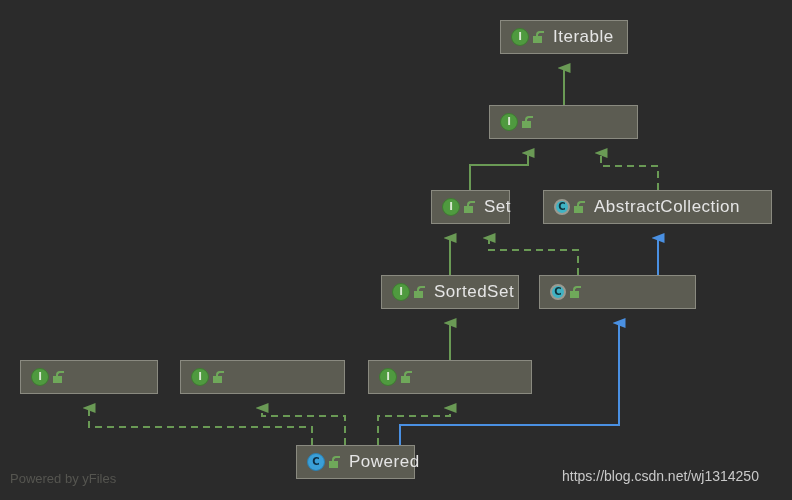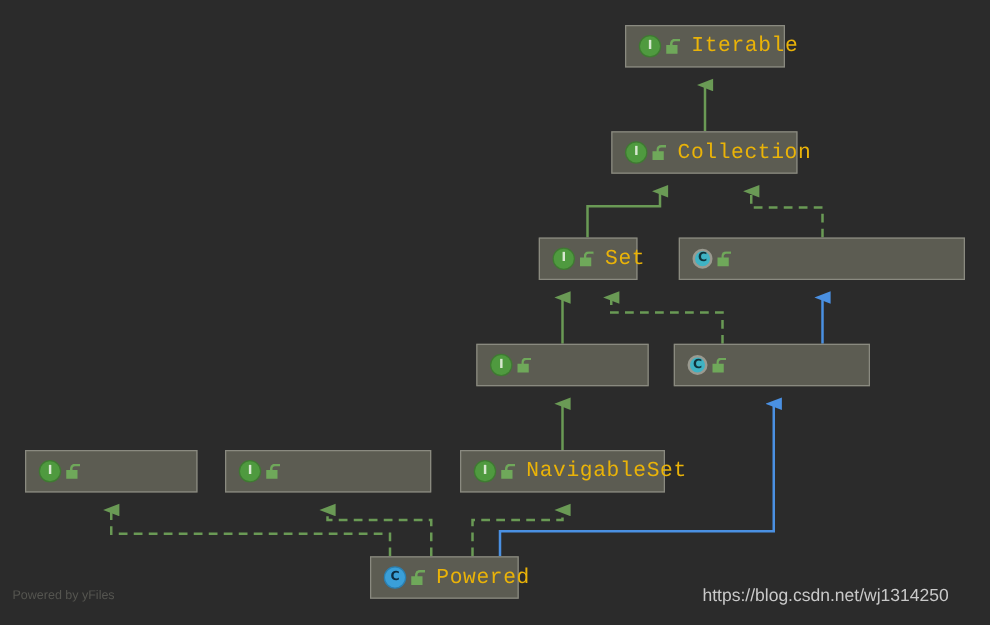--- a/index.html
+++ b/index.html
@@ -27,24 +27,24 @@
     box-sizing: border-box;
     background: #5c5c52;
     border: 1px solid #8a8a80;
     display: flex;
     align-items: center;
     padding: 0 10px;
     height: 34px;
     white-space: nowrap;
   }
   .node-label {
-    color: #eab308;
+    color: #e5e5e5;
     font-size: 17px;
     letter-spacing: 0.5px;
-    font-family: Liberation Mono, monospace;
+    font-family: Liberation Sans, sans-serif;
   }
   .icon-stack {
     display: flex;
     align-items: center;
     margin-right: 9px;
     flex: 0 0 auto;
   }
   .type-icon {
     width: 16px;
     height: 16px;
@@ -102,21 +102,21 @@
   .watermark {
     position: absolute;
     color: #c9c9c9;
     font-family: "Liberation Sans", sans-serif;
     font-size: 14px;
   }
   .powered {
     position: absolute;
     color: #555550;
     font-family: "Liberation Sans", sans-serif;
-    font-size: 10px;
+    font-size: 13px;
   }
 </style>
 </head>
 <body>
 
 <div id="diagram">
 
   <svg id="edges" viewBox="0 0 792 500">
     <defs>
       <marker id="arrow-green" markerWidth="14" markerHeight="14" refX="5" refY="6.5" orient="auto" markerUnits="userSpaceOnUse">
@@ -162,21 +162,20 @@
   </div>
 
   <div class="node" style="left:489px; top:105px; width:149px;">
     <span class="icon-stack">
       <span class="type-icon interface">I</span>
       <span class="lock-icon">
         <span class="lock-shackle"></span>
           <span class="lock-body"></span>
       </span>
     </span>
-    <span class="node-label">Collection</span>
   </div>
 
   <div class="node" style="left:431px; top:190px; width:79px;">
     <span class="icon-stack">
       <span class="type-icon interface">I</span>
       <span class="lock-icon">
         <span class="lock-shackle"></span>
           <span class="lock-body"></span>
       </span>
     </span>
@@ -184,30 +183,32 @@
   </div>
 
   <div class="node" style="left:543px; top:190px; width:229px;">
     <span class="icon-stack">
       <span class="type-icon abstract">C</span>
       <span class="lock-icon">
         <span class="lock-shackle"></span>
           <span class="lock-body"></span>
       </span>
     </span>
+    <span class="node-label">AbstractCollection</span>
   </div>
 
   <div class="node" style="left:381px; top:275px; width:138px;">
     <span class="icon-stack">
       <span class="type-icon interface">I</span>
       <span class="lock-icon">
         <span class="lock-shackle"></span>
           <span class="lock-body"></span>
       </span>
     </span>
+    <span class="node-label">SortedSet</span>
   </div>
 
   <div class="node" style="left:539px; top:275px; width:157px;">
     <span class="icon-stack">
       <span class="type-icon abstract">C</span>
       <span class="lock-icon">
         <span class="lock-shackle"></span>
           <span class="lock-body"></span>
       </span>
     </span>
@@ -234,21 +235,20 @@
   </div>
 
   <div class="node" style="left:368px; top:360px; width:164px;">
     <span class="icon-stack">
       <span class="type-icon interface">I</span>
       <span class="lock-icon">
         <span class="lock-shackle"></span>
           <span class="lock-body"></span>
       </span>
     </span>
-    <span class="node-label">NavigableSet</span>
   </div>
 
   <div class="node" style="left:296px; top:445px; width:119px;">
     <span class="icon-stack">
       <span class="type-icon concrete">C</span>
       <span class="lock-icon">
         <span class="lock-shackle"></span>
           <span class="lock-body"></span>
       </span>
     </span>

